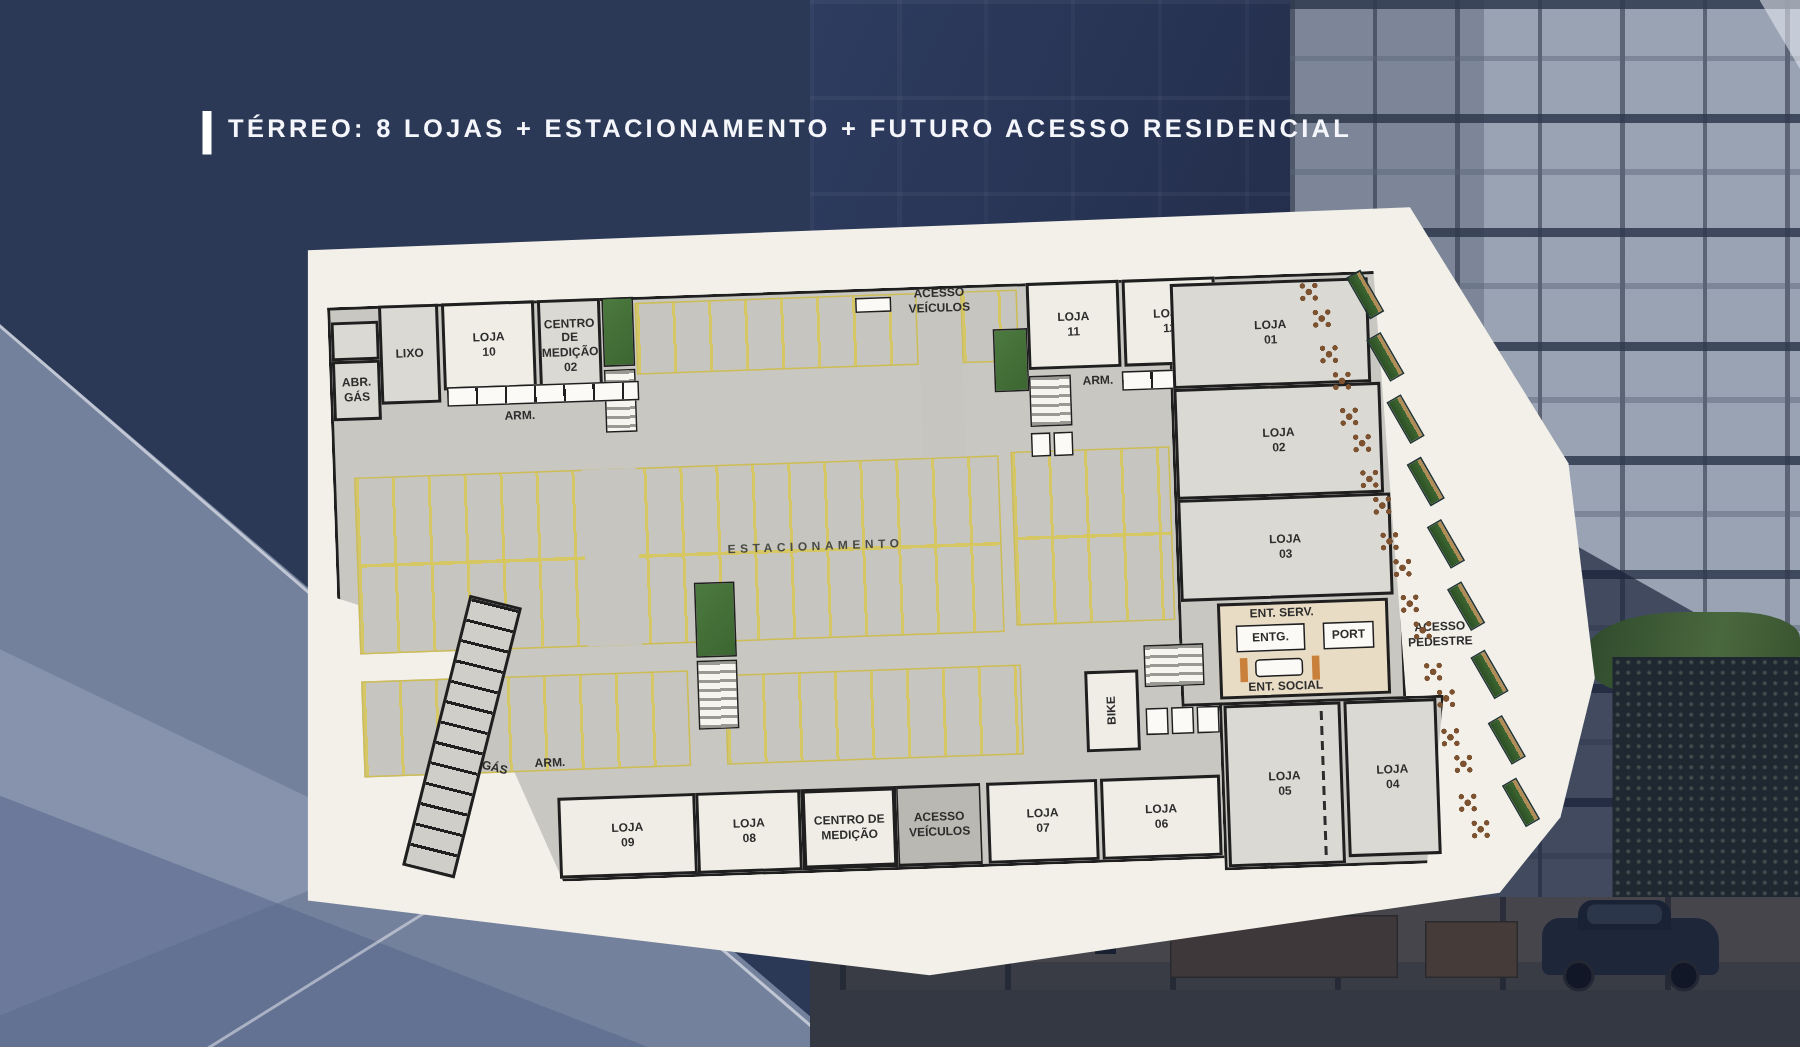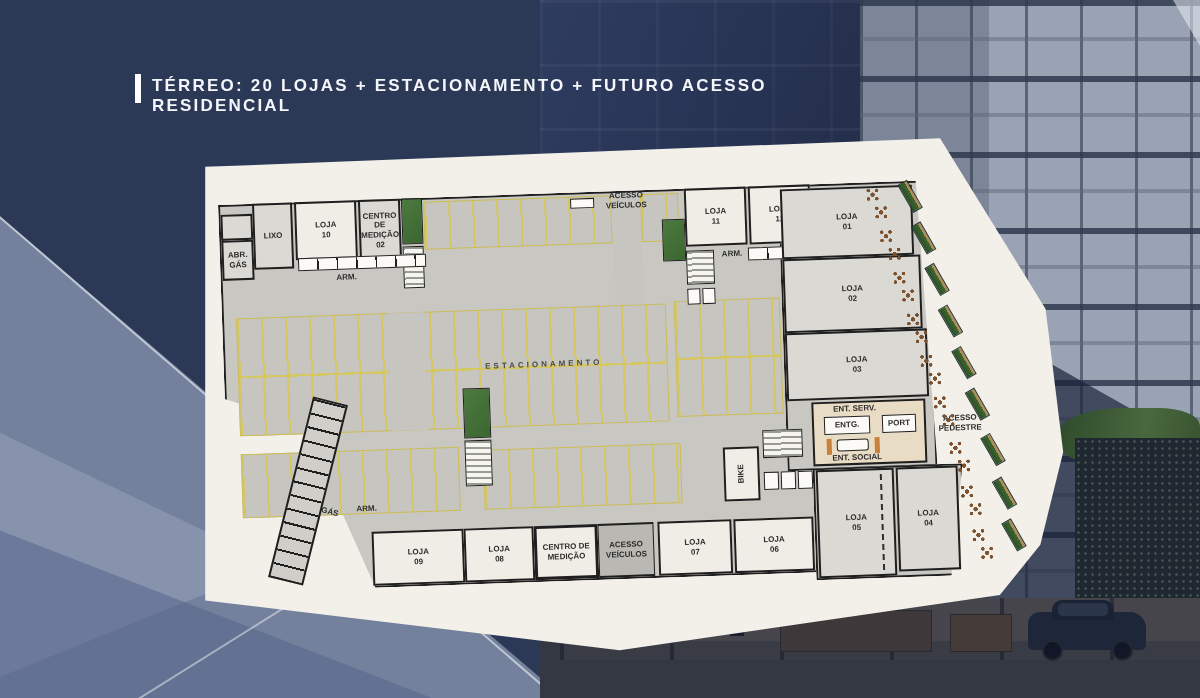--- a/index.html
+++ b/index.html
@@ -308,16 +308,16 @@
     <div class="r tbl" style="left:732px;top:306px;"></div>
     <div class="r tbl" style="left:740px;top:324px;"></div>
     <div class="r hedge" style="left:760px;top:310px;transform:rotate(62deg);"></div>
     <div class="r tbl" style="left:742px;top:350px;"></div>
     <div class="r tbl" style="left:750px;top:368px;"></div>
     <div class="r hedge" style="left:768px;top:352px;transform:rotate(62deg);"></div>
   </div>
 
 
   <div class="r title-bar"></div>
-  <div class="r title-text">TÉRREO: 20 LOJAS + ESTACIONAMENTO + FUTURO ACESSO RESIDENCIAL</div>
+  <div class="r title-text">TÉRREO: 8 LOJAS + ESTACIONAMENTO + FUTURO ACESSO RESIDENCIAL</div>
 
 
 </div>
 
 </body></html>

